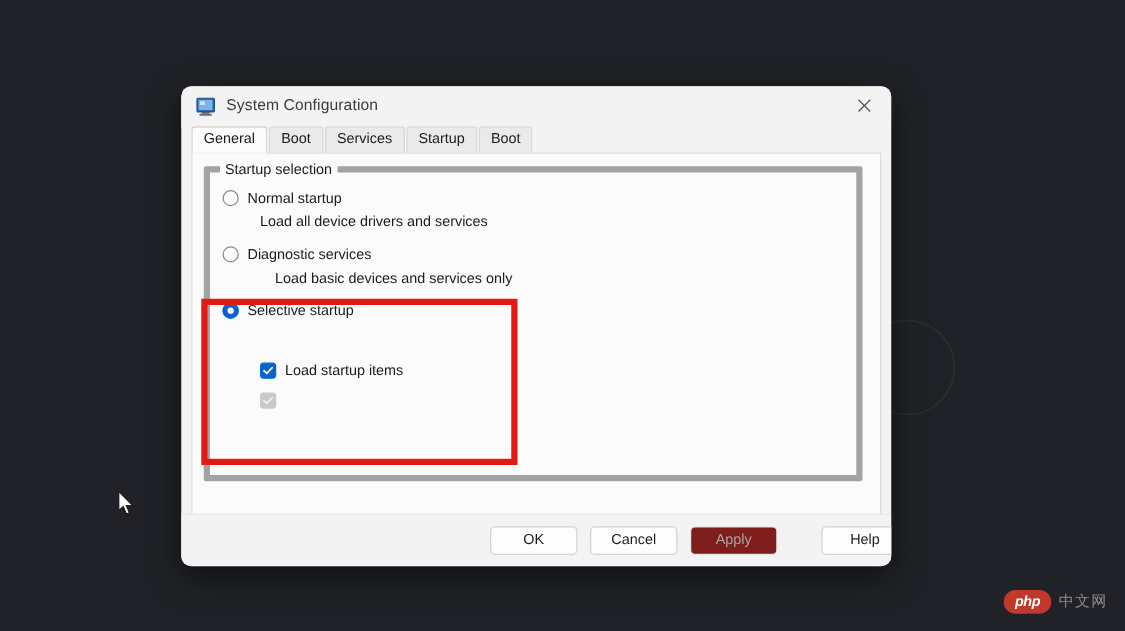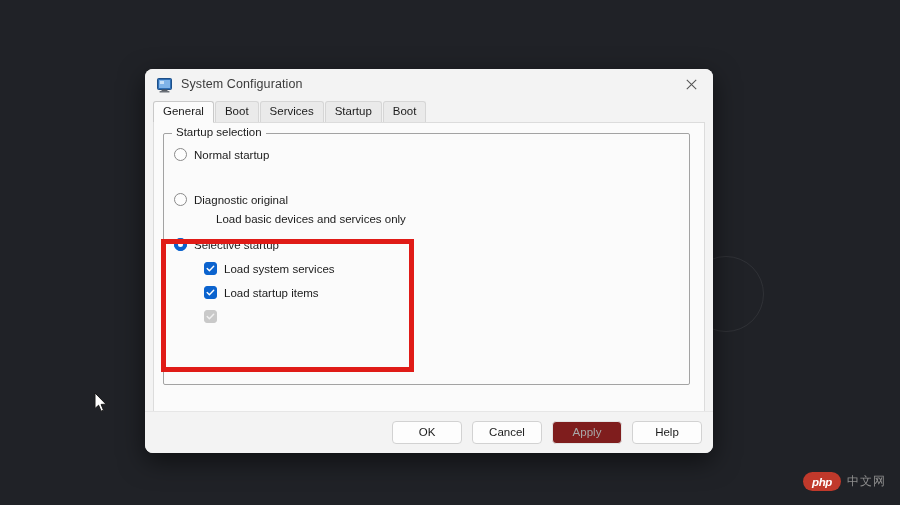--- a/index.html
+++ b/index.html
@@ -101,21 +101,21 @@
     height: 300px;
     background: #fbfbfb;
     border: 1px solid #dcdcdc;
     border-top: none;
   }
 
   .groupbox {
     position: absolute;
     left: 9px; top: 10px;
     width: 527px; height: 252px;
-    border: 1px solid #a3a3a3;
+    border: 5px solid #a3a3a3;
     border-radius: 2px;
   }
   .groupbox-title {
     position: absolute;
     left: 8px; top: -8px;
     background: #fbfbfb;
     padding: 0 4px;
     font-size: 11.5px;
     color: #1b1b1b;
   }
@@ -277,40 +277,33 @@
   </div>
 
   <div class="page">
     <div class="groupbox">
       <span class="groupbox-title">Startup selection</span>
 
       <div class="opt-row" style="left:10px; top:14px;">
         <span class="radio"></span>
         <span class="opt-label">Normal startup</span>
       </div>
+      <div class="sub-text" style="left:40px; top:33px;">Load all device drivers and services</div>
 
       <div class="opt-row" style="left:10px; top:59px;">
         <span class="radio"></span>
-        <span class="opt-label">Diagnostic original</span>
+        <span class="opt-label">Diagnostic services</span>
       </div>
       <div class="sub-text" style="left:40px; top:78px;padding-left:12px;">Load basic devices and services only</div>
 
       <div class="opt-row" style="left:10px; top:104px;">
         <span class="radio checked"></span>
         <span class="opt-label">Selective startup</span>
       </div>
 
-      <div class="opt-row" style="left:40px; top:128px;">
-        <span class="checkbox">
-          <svg width="9" height="9" viewBox="0 0 9 9">
-            <path d="M1.2 4.6 L3.4 6.7 L7.7 2.2" stroke="#fff" stroke-width="1.4" fill="none" stroke-linecap="round" stroke-linejoin="round"></path>
-          </svg>
-        </span>
-        <span class="opt-label">Load system services</span>
-      </div>
 
       <div class="opt-row" style="left:40px; top:152px;">
         <span class="checkbox">
           <svg width="9" height="9" viewBox="0 0 9 9">
             <path d="M1.2 4.6 L3.4 6.7 L7.7 2.2" stroke="#fff" stroke-width="1.4" fill="none" stroke-linecap="round" stroke-linejoin="round"></path>
           </svg>
         </span>
         <span class="opt-label">Load startup items</span>
       </div>
 
@@ -321,21 +314,21 @@
           </svg>
         </span>
       </div>
     </div>
   </div>
 
   <div class="footer">
     <div class="btn" style="left:247px;">OK</div>
     <div class="btn" style="left:327px;">Cancel</div>
     <div class="btn disabled" style="left:407px;">Apply</div>
-    <div class="btn" style="left:487px;text-align:center;">Help</div>
+    <div class="btn" style="left:512px;text-align:center;">Help</div>
   </div>
 
 </div>
 
 <div class="redbox"></div>
 
 <div class="cursor">
   <svg width="15" height="21" viewBox="0 0 15 21">
     <path d="M1 1 L1 16.5 L4.6 13.2 L7.1 19.2 L9.5 18.2 L7.1 12.4 L12 12.2 Z" fill="#ffffff" stroke="#1a1a1a" stroke-width="1"></path>
   </svg>

